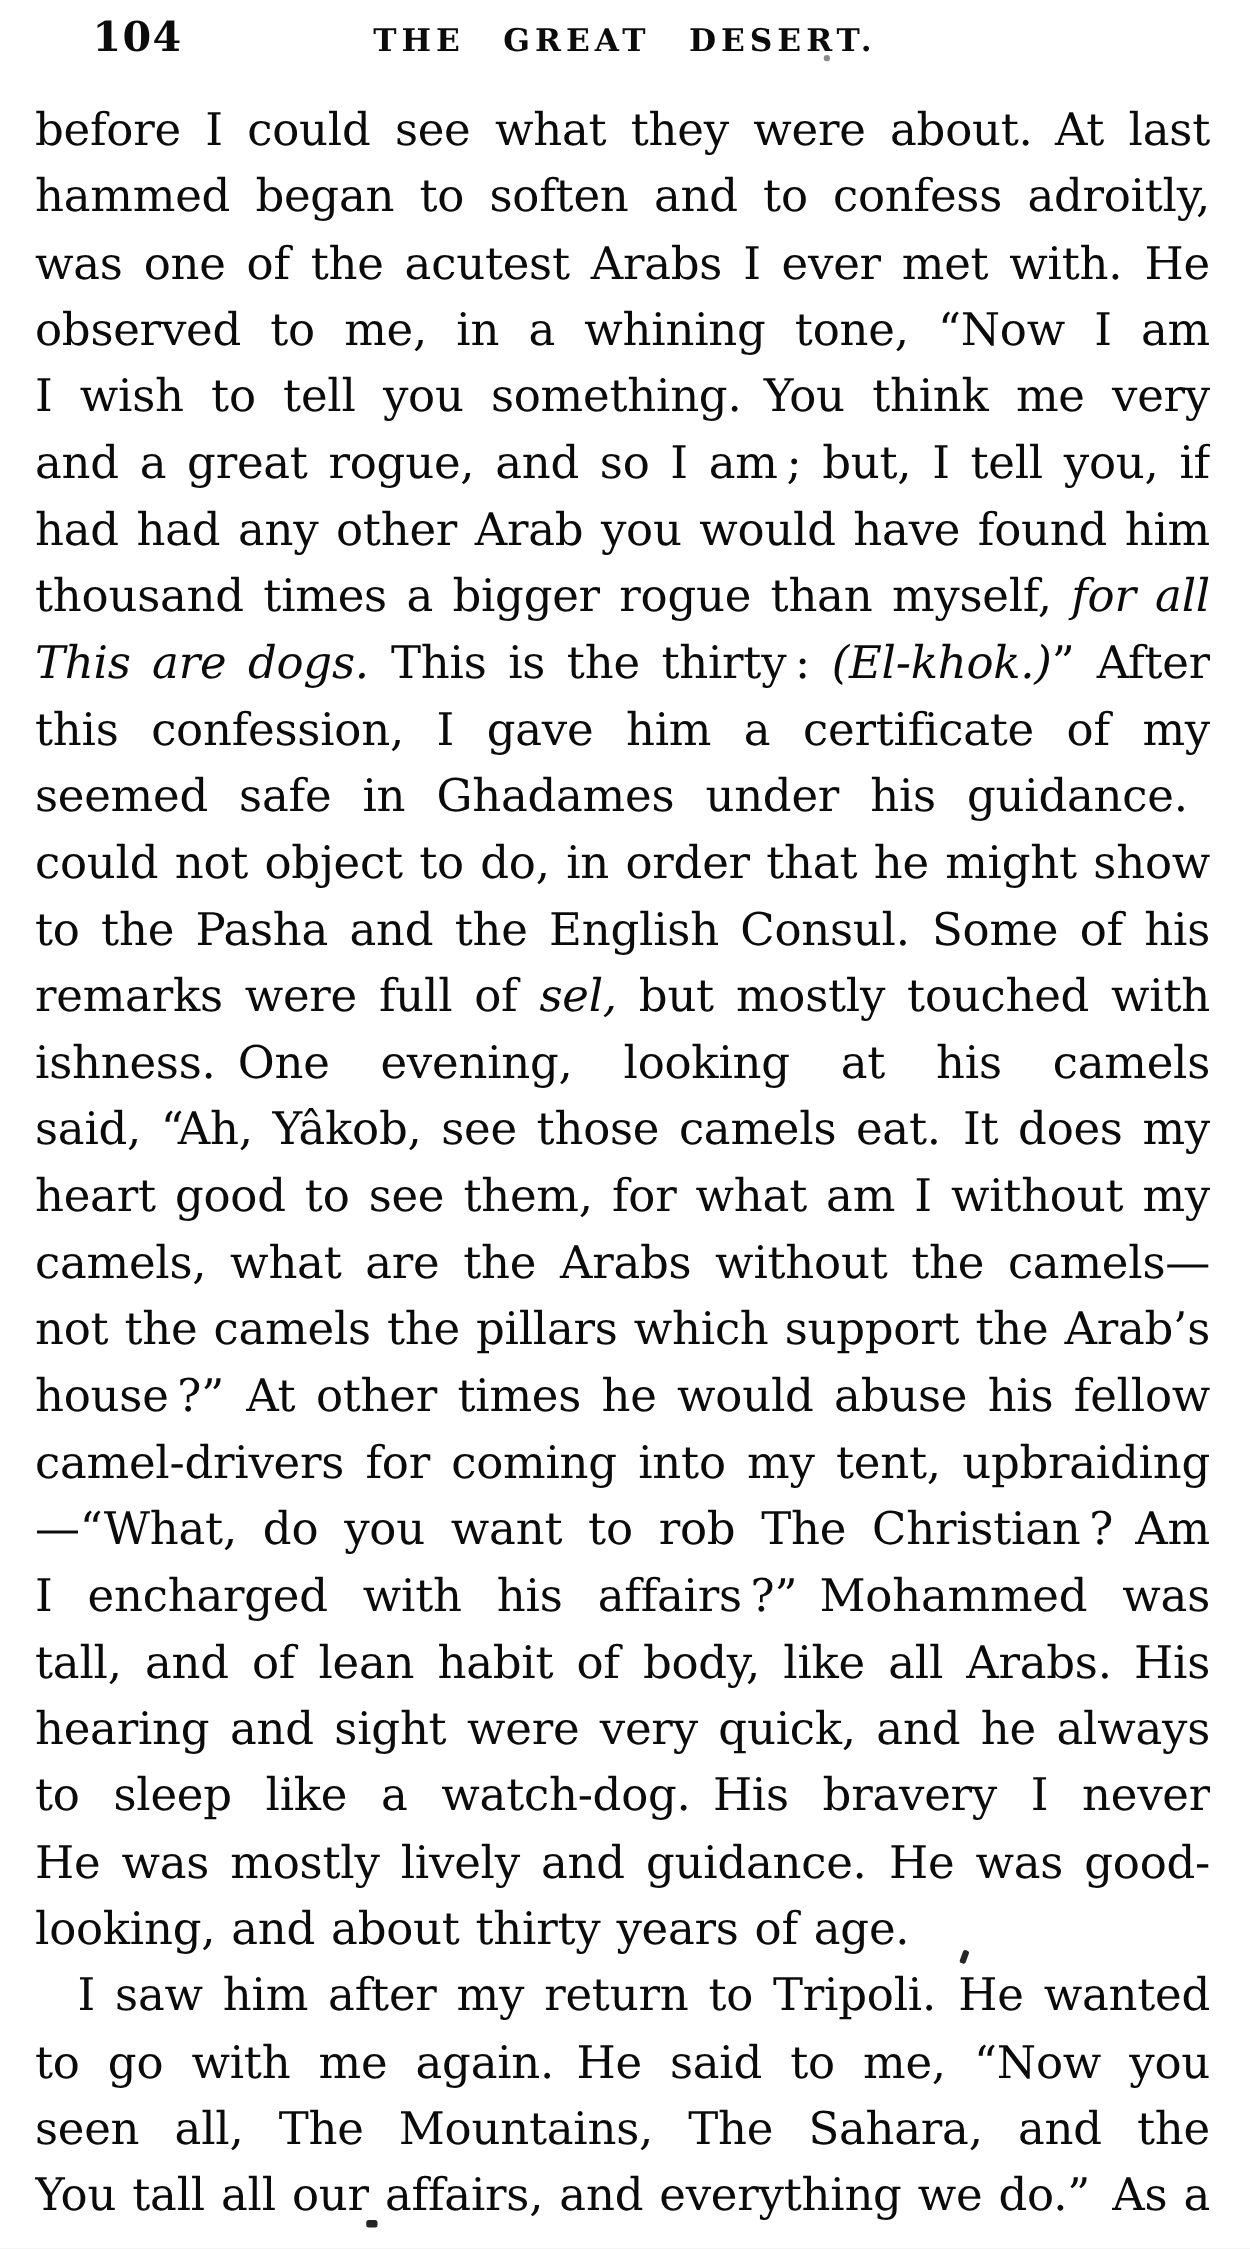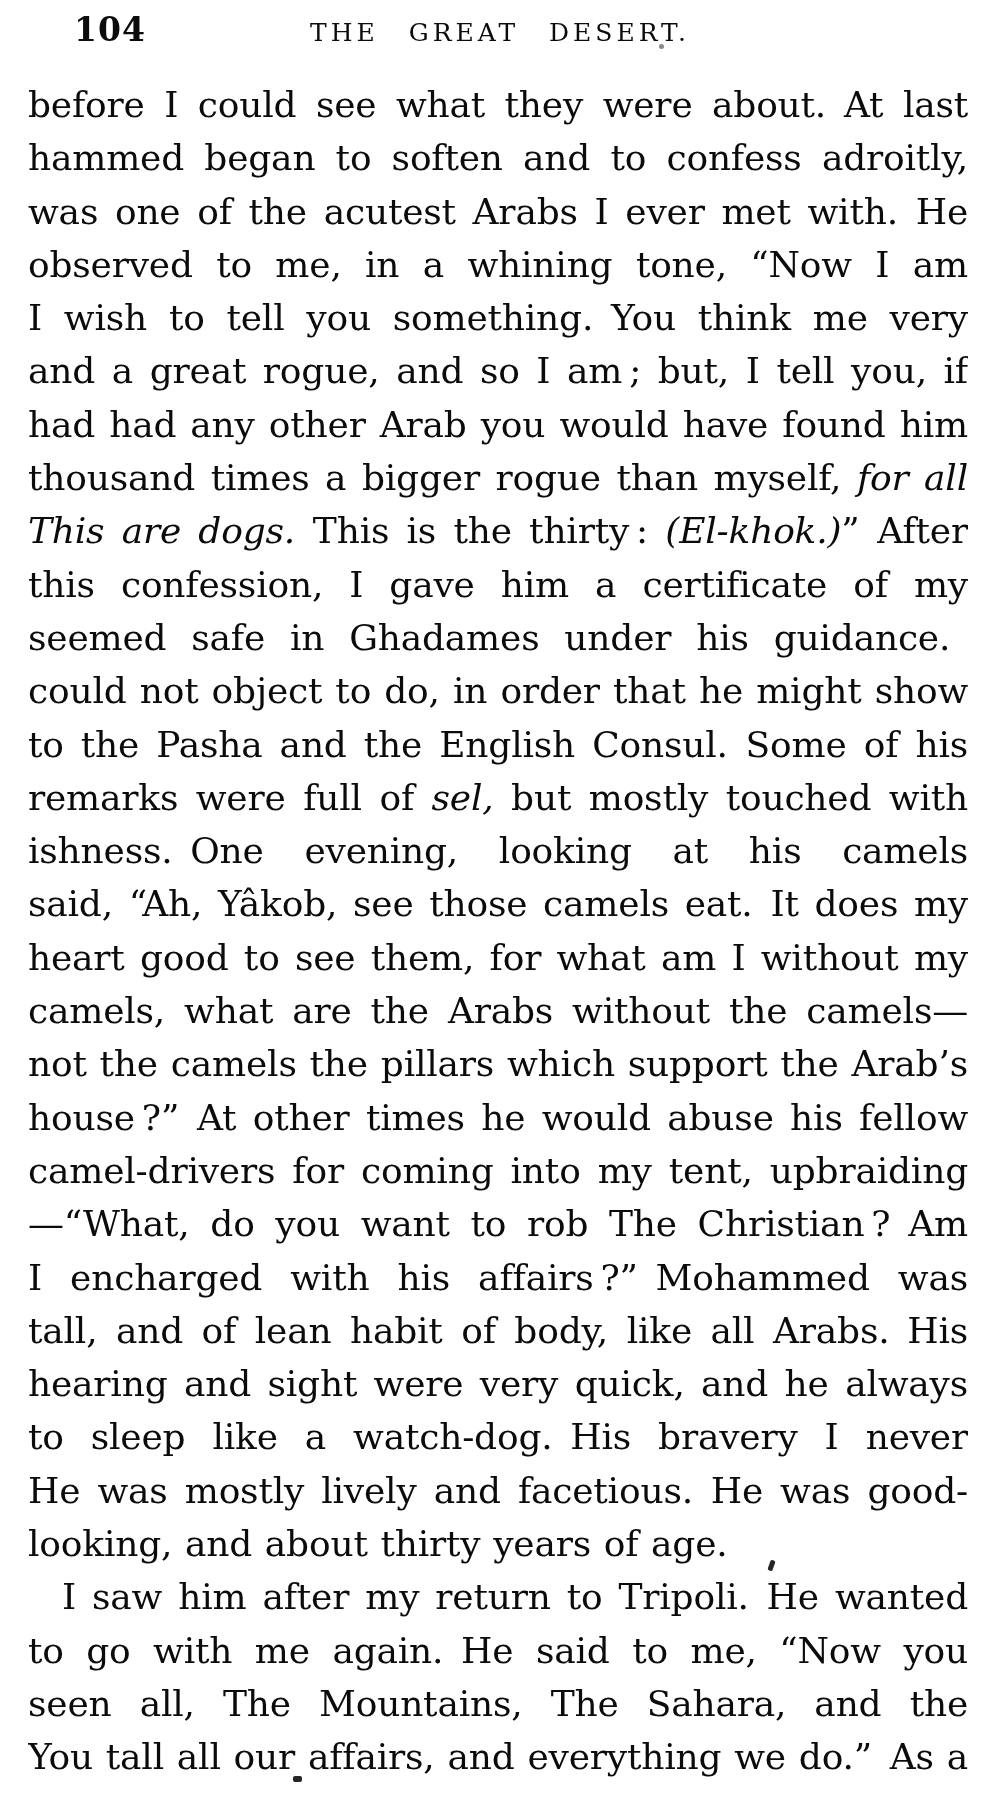--- a/index.html
+++ b/index.html
@@ -21,21 +21,21 @@
     letter-spacing: 1px;
     margin-left: 44px;
   }
   .running-header {
     position: absolute;
     left: 0;
     top: 18px;
     width: 100%;
     text-align: center;
     font-size: 25px;
-    font-weight: normal;
+    font-weight: bold;
     letter-spacing: 4px;
     word-spacing: 18px;
   }
   .page-body {
     position: absolute;
     left: 28px;
     top: 78px;
     width: 940px;
   }
   .line {
@@ -88,21 +88,21 @@
       <div class="line"><span>heart good to see them, for what am I without my</span></div>
       <div class="line"><span>camels, what are the Arabs without the camels—are</span></div>
       <div class="line"><span>not the camels the pillars which support the Arab’s</span></div>
       <div class="line"><span>house ?” At other times he would abuse his fellow</span></div>
       <div class="line"><span>camel-drivers for coming into my tent, upbraiding them,</span></div>
       <div class="line"><span>—“What, do you want to rob The Christian ? Am not</span></div>
       <div class="line"><span>I encharged with his affairs ?” Mohammed was rather</span></div>
       <div class="line"><span>tall, and of lean habit of body, like all Arabs. His</span></div>
       <div class="line"><span>hearing and sight were very quick, and he always seemed</span></div>
       <div class="line"><span>to sleep like a watch-dog. His bravery I never tested.</span></div>
-      <div class="line"><span>He was mostly lively and facetious. He was good-</span></div>
+      <div class="line"><span>He was mostly lively and guidance. He was good-</span></div>
       <div class="line no-just"><span>looking, and about thirty years of age.</span></div>
       <div class="line indent"><span>I saw him after my return to Tripoli. He wanted</span></div>
       <div class="line"><span>to go with me again. He said to me, “Now you have</span></div>
       <div class="line"><span>seen all, The Mountains, The Sahara, and the Touaricks.</span></div>
       <div class="line"><span>You tall all our affairs, and everything we do.” As a</span></div>
     </div>
 
   <div class="speck faint" style="left:659px; top:44px; width:5px; height:5px;"></div>
   <div class="speck" style="left:769px; top:1560px; width:5px; height:11px; border-radius:2px; transform:rotate(20deg);"></div>
   <div class="speck" style="left:293px; top:1776px; width:9px; height:6px; border-radius:2px;"></div>

